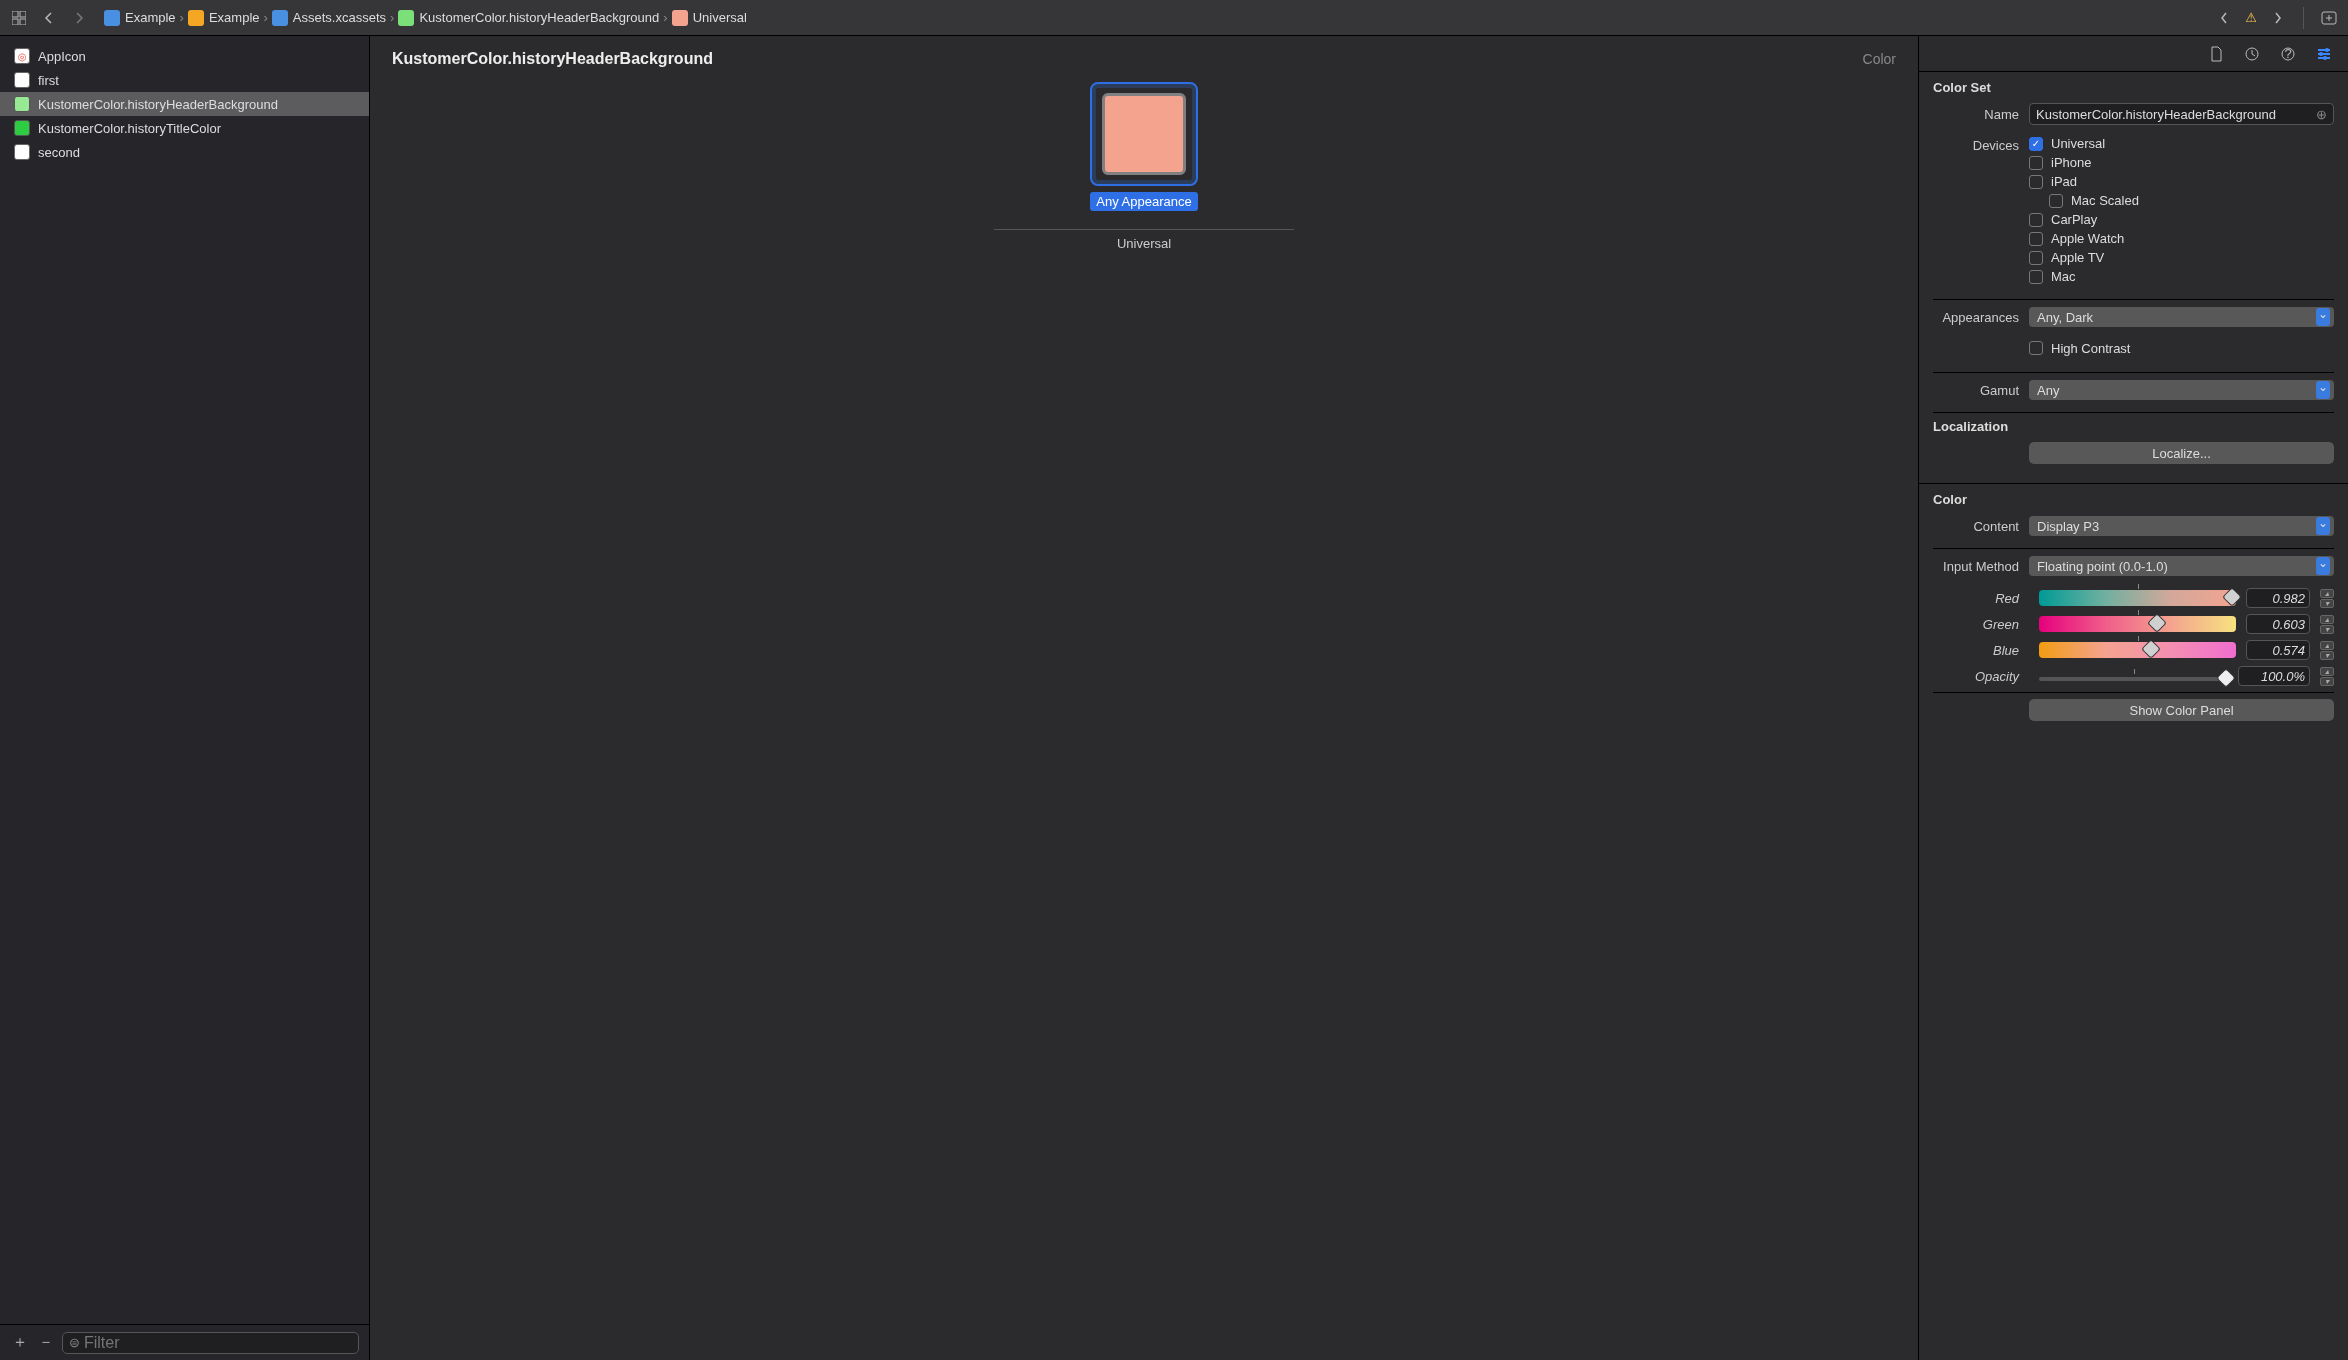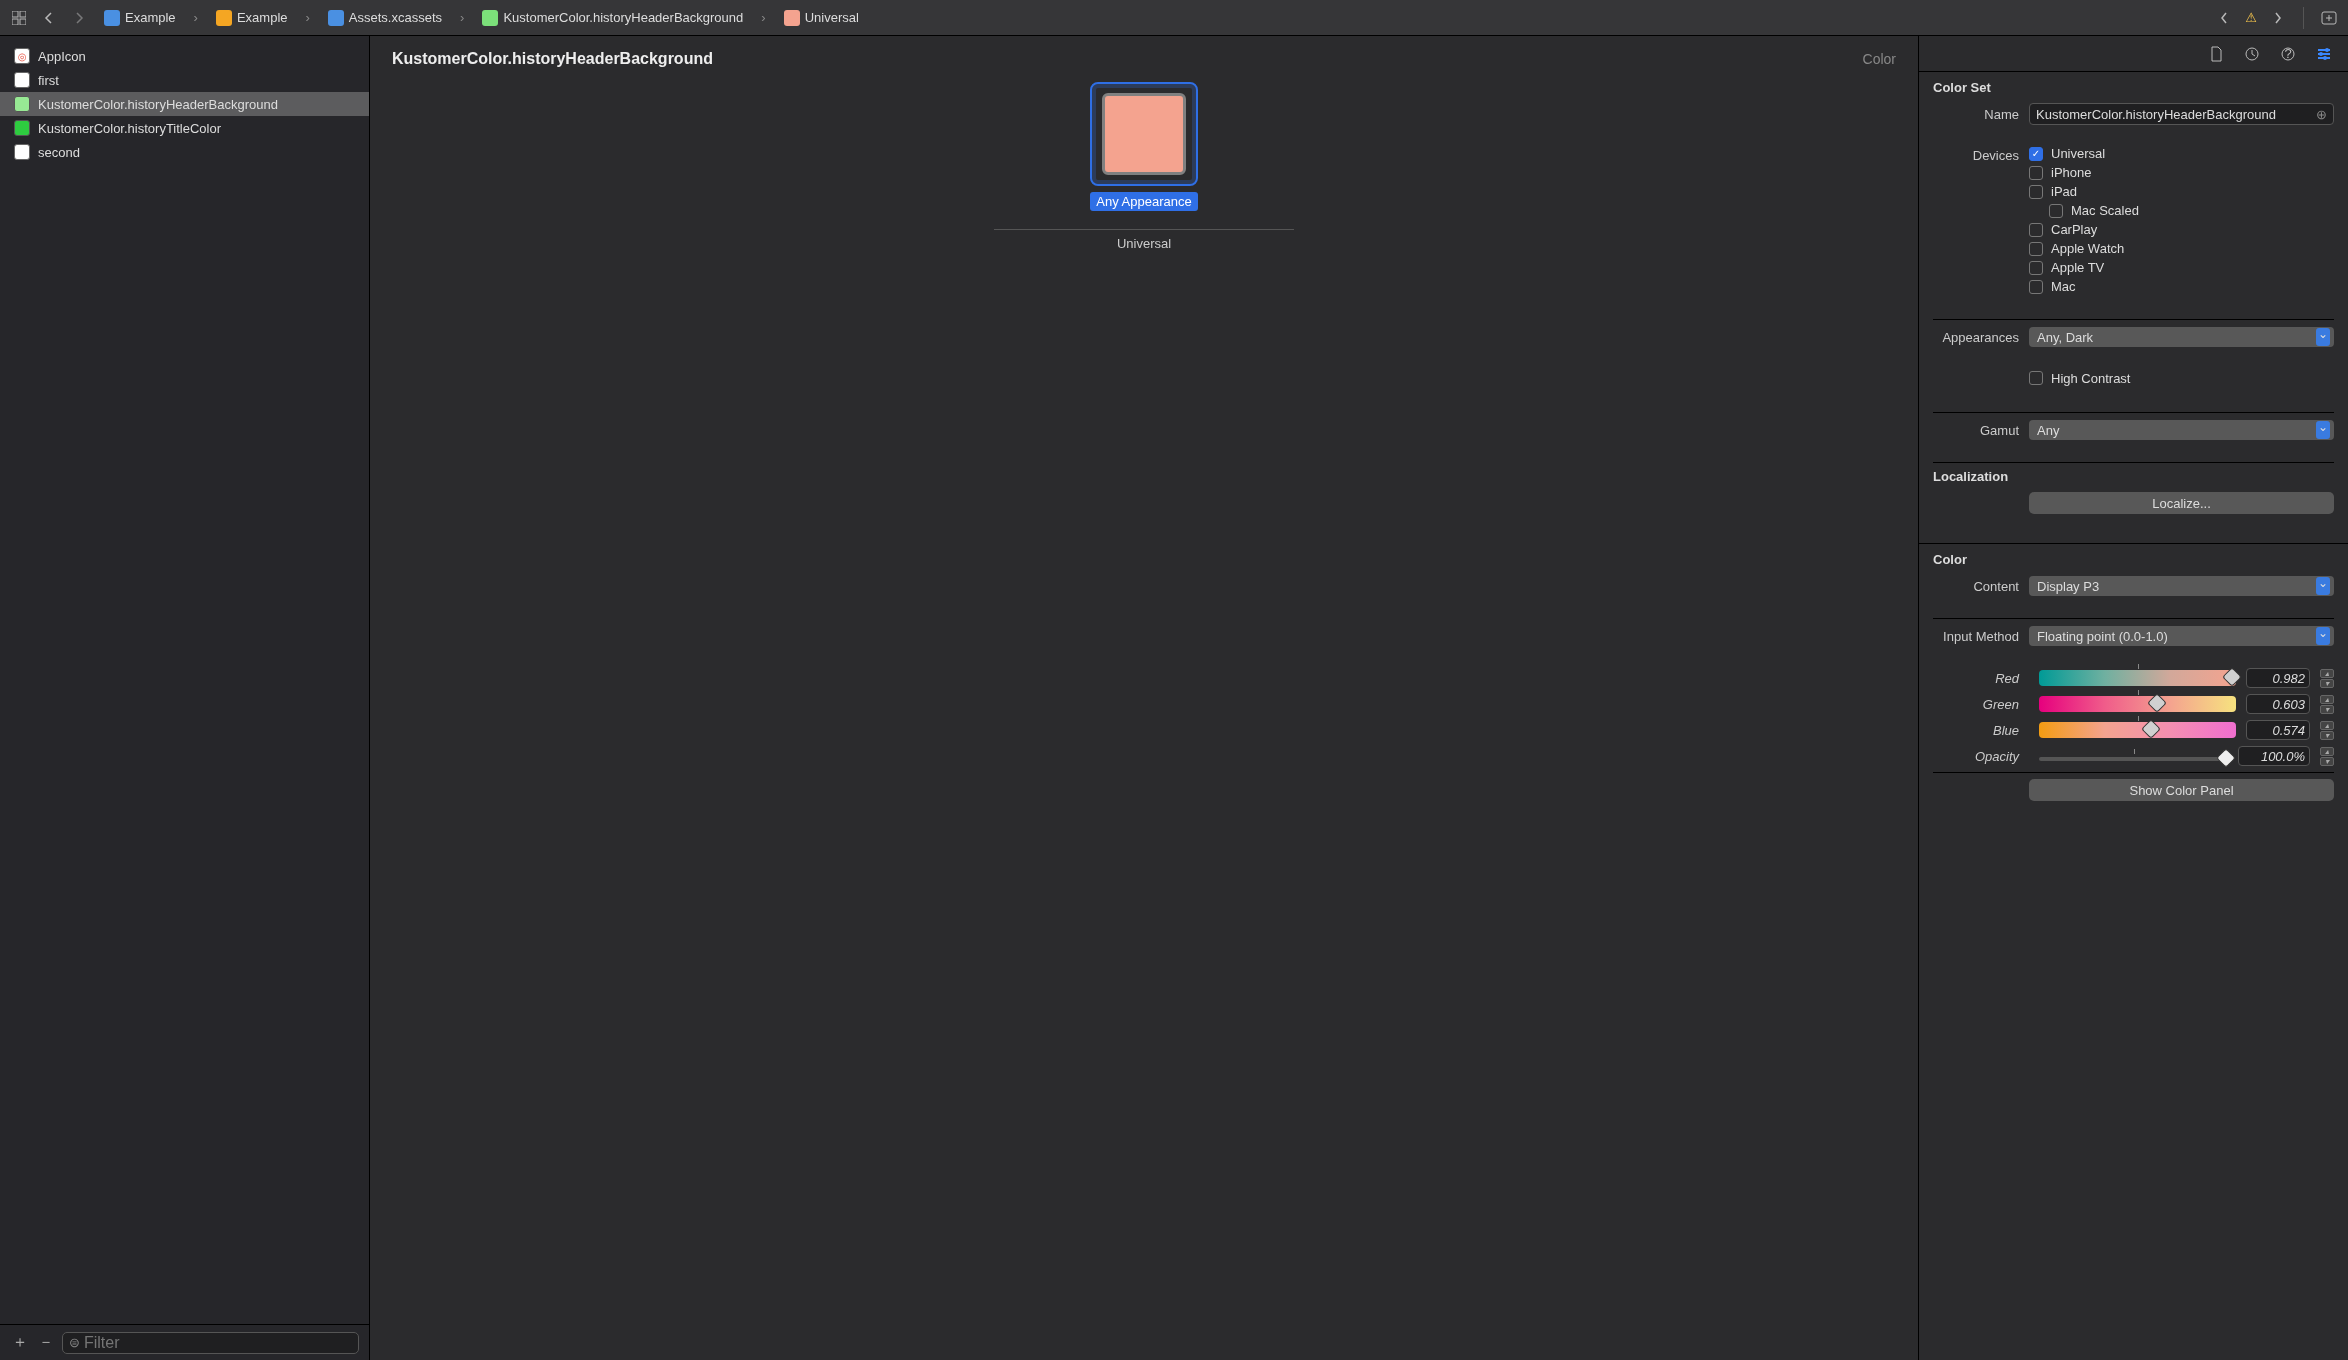--- a/index.html
+++ b/index.html
@@ -3,21 +3,21 @@
 <meta charset="utf-8">
 <style>
 * { margin: 0; padding: 0; box-sizing: border-box; font-family: -apple-system, "SF Pro Text", Helvetica, Arial, sans-serif; font-size: 13px; color: #ddd; }
 body { background: #2b2b2d; height: 100vh; overflow: hidden; user-select: none; }
 .root { display: flex; flex-direction: column; height: 100vh; }
 
 
 .toolbar { height: 36px; background: #363638; display: flex; align-items: center; padding: 0 6px; border-bottom: 1px solid #000; }
 .tb-left { display: flex; align-items: center; gap: 4px; }
 .tb-btn { width: 26px; height: 22px; display:flex; align-items:center; justify-content:center; color:#b9b9b9; border-radius:4px; }
-.crumbs { display:flex; align-items:center; gap:16px; margin-left:6px; }
+.crumbs { display:flex; align-items:center; gap:2px; margin-left:6px; }
 .crumb { display:flex; align-items:center; gap:5px; padding:0 2px; color:#ddd; }
 .crumb .ico { width:16px; height:16px; border-radius:3px; display:flex; align-items:center; justify-content:center; font-size:11px;}
 .chev { color:#888; }
 .tb-right { margin-left:auto; display:flex; align-items:center; gap:8px; }
 .warn { color:#ffcc4d; }
 .insp-btn { width:24px;height:24px;display:flex;align-items:center;justify-content:center;color:#bbb; }
 .insp-btn.active { color:#3a88ff; }
 .divider { width:1px; height:22px; background:#555; margin:0 4px;}
 
 .main { flex:1; display:flex; min-height:0; }
@@ -48,21 +48,21 @@
 .univ-sep { width:300px; border-top:1px solid #555; margin:2px auto 0; }
 .univ-lab { text-align:center; color:#ccc; margin-top:6px; }
 .editor-footer { margin-top:auto; height:36px; border-top:1px solid #000; display:flex; align-items:center; padding:0 14px; }
 .slice { margin-left:auto; color:#bbb; }
 
 
 .inspector { width:430px; background:#2b2b2d; border-left:1px solid #000; overflow:auto; }
 .insp-hdr { height:36px; border-bottom:1px solid #000; display:flex; align-items:center; justify-content:flex-end; gap:12px; padding:0 12px; }
 .section { padding:8px 14px; }
 .section-title { font-weight:700; color:#ddd; margin-bottom:8px; }
-.row { display:flex; align-items:center; margin-bottom:21px; min-height:22px; }
+.row { display:flex; align-items:center; margin-bottom:11px; min-height:22px; }
 .row-label { width:96px; text-align:right; padding-right:10px; color:#ccc; }
 .row-body { flex:1; }
 .text-field { display:flex; align-items:center; background:#1f1f21; border:1px solid #555; border-radius:4px; height:22px; padding:0 6px; }
 .text-field input { background:transparent; border:0; outline:0; color:#ddd; width:100%; }
 .sel-pop { background:#585858; border-radius:4px; height:20px; display:flex; align-items:center; padding:0 20px 0 8px; position:relative; color:#eee; }
 .sel-pop::after { content:"⌄"; position:absolute; right:4px; top:0px; font-size:12px; color:#ddd; background:#3a7be0; width:14px; height:18px; border-radius:3px; text-align:center; line-height:13px; top:1px; }
 .chk { display:flex; align-items:center; gap:8px; margin-bottom:4px; }
 .chk-box { width:14px; height:14px; border:1px solid #777; border-radius:3px; background:#2b2b2d; display:flex; align-items:center; justify-content:center; font-size:10px;}
 .chk-box.on { background:#2f6fe6; border-color:#2f6fe6; color:#fff; }
 .indent { padding-left:20px; }

